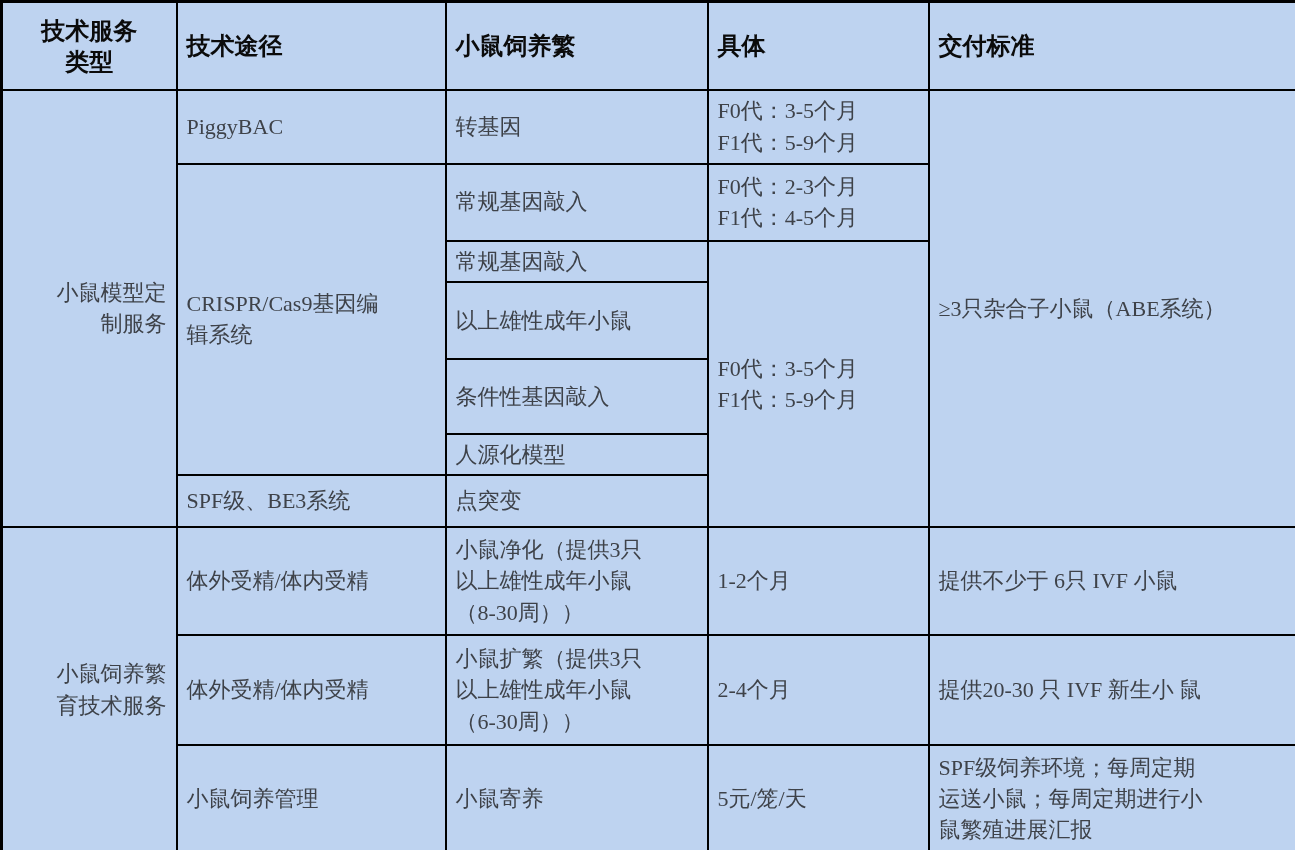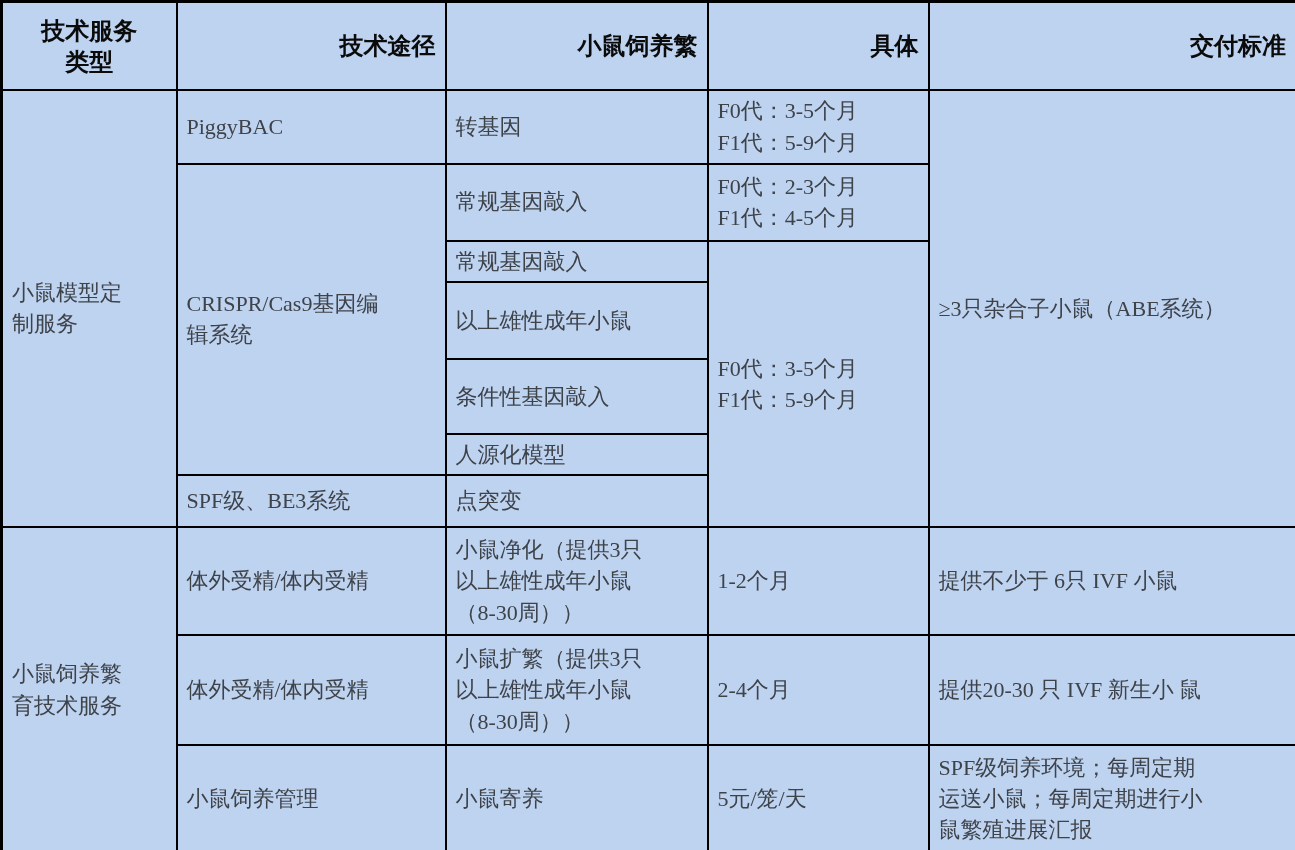--- a/index.html
+++ b/index.html
@@ -31,24 +31,24 @@
     text-align: left;
     white-space: pre-line;
     overflow: hidden;
   }
   table.svc th {
     font-family: "Liberation Sans", "DejaVu Sans", sans-serif;
     font-weight: bold;
     color: #0b0b0b;
     font-size: 24px;
     line-height: 1.3;
-    text-align: right;
+    text-align: left;
   }
   table.svc th.left { text-align: center; }
-  table.svc td.center { text-align: left; }
+  table.svc td.center { text-align: right; }
 </style>
 </head>
 <body>
 
 <div class="page">
   <table class="svc">
     <colgroup>
       <col style="width:175px">
       <col style="width:269px">
       <col style="width:262px">
@@ -107,21 +107,21 @@
         <td>小鼠净化（提供3只
 以上雄性成年小鼠
 （8-30周））</td>
         <td>1-2个月</td>
         <td>提供不少于 6只 IVF 小鼠</td>
       </tr>
       <tr style="height:110px">
         <td>体外受精/体内受精</td>
         <td>小鼠扩繁（提供3只
 以上雄性成年小鼠
-（8-30周））</td>
+（6-30周））</td>
         <td>2-4个月</td>
         <td>提供20-30 只 IVF 新生小 鼠</td>
       </tr>
       <tr style="height:108px">
         <td>小鼠饲养管理</td>
         <td>小鼠寄养</td>
         <td>5元/笼/天</td>
         <td>SPF级饲养环境；每周定期
 运送小鼠；每周定期进行小
 鼠繁殖进展汇报</td>

